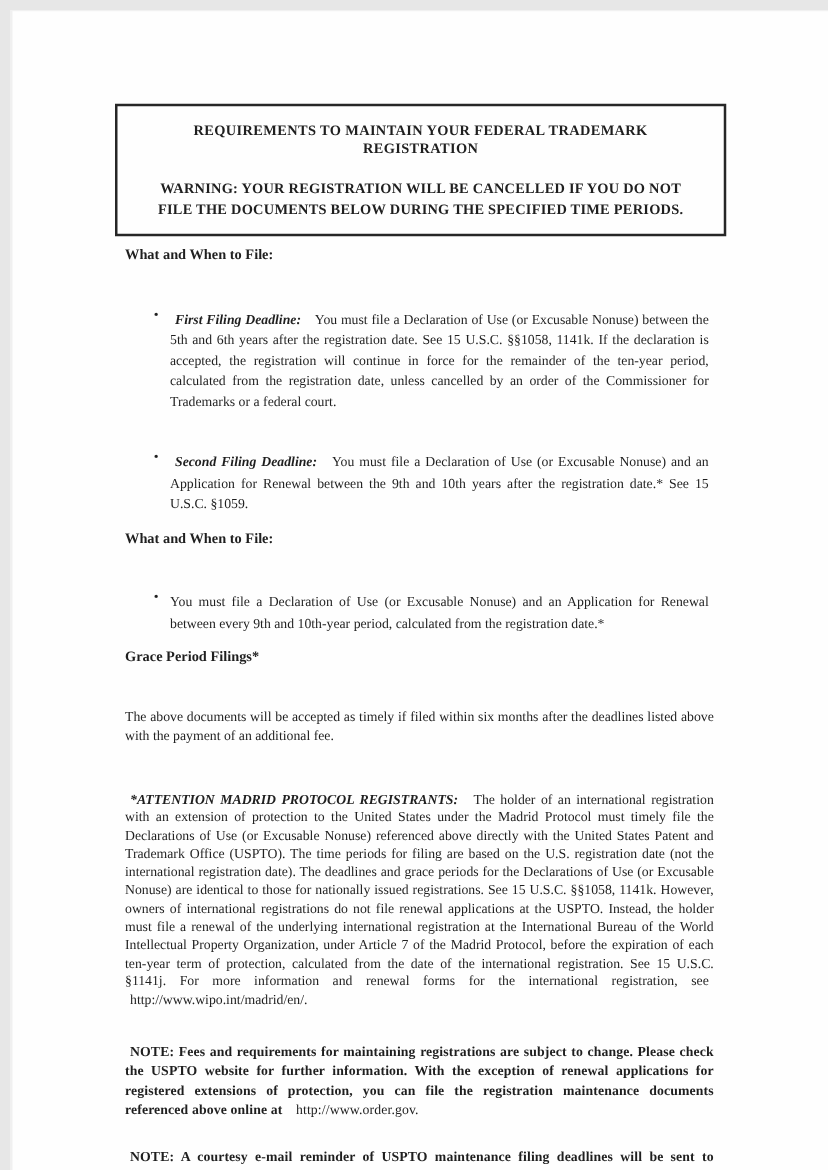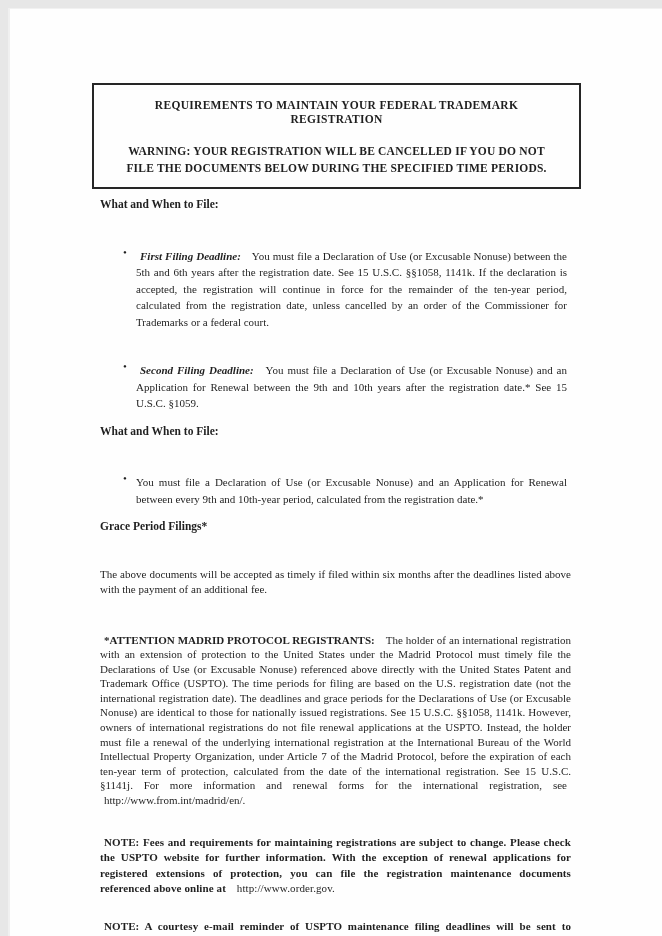--- a/index.html
+++ b/index.html
@@ -61,21 +61,21 @@
   ul.bullets li::before {
     content: "\2022";
     position: absolute;
     left: 0;
     top: 0;
   }
   .lead-bi { font-weight: bold; font-style: italic; }
   .para { font-size: 11px; text-align: justify; }
   .grace-body { line-height: 15.5px; margin-top: 25px; }
   .madrid { line-height: 14.6px; margin-top: 27px; }
-  .madrid .lead-b { font-weight: bold; }
+  .madrid .lead-b { font-weight: bold; font-style: italic; }
   .note {
     font-weight: bold;
     line-height: 15.5px;
     letter-spacing: 0.1px;
   }
   .note-1 { margin-top: 19px; }
   .note-2 { margin-top: 14px; }
   .link-plain { font-weight: normal; }
   .footer {
     position: absolute;
@@ -117,21 +117,21 @@
     <ul class="bullets">
       <li class="first">You must file a Declaration of Use (or Excusable Nonuse) and an Application for Renewal between every 9th and 10th-year period, calculated from the registration date.*</li>
     </ul>
 
     <div class="sec-heading mt-grace">Grace Period Filings*</div>
     <div class="para grace-body">The above documents will be accepted as timely if filed within six months after the deadlines listed above with the payment of an additional fee.</div>
 
     <div class="para madrid">
       <span class="lead-b">*ATTENTION MADRID PROTOCOL REGISTRANTS:</span>
       <span>The holder of an international registration with an extension of protection to the United States under the Madrid Protocol must timely file the Declarations of Use (or Excusable Nonuse) referenced above directly with the United States Patent and Trademark Office (USPTO).  The time periods for filing are based on the U.S. registration date (not the international registration date).  The deadlines and grace periods for the Declarations of Use (or Excusable Nonuse) are identical to those for nationally issued registrations.  See 15 U.S.C. §§1058, 1141k.  However, owners of international registrations do not file renewal applications at the USPTO.  Instead, the holder must file a renewal of the underlying international registration at the International Bureau of the World Intellectual Property Organization, under Article 7 of the Madrid Protocol, before the expiration of each ten-year term of protection, calculated from the date of the international registration.  See 15 U.S.C. §1141j.  For more information and renewal forms for the international registration, see</span>
-      <span>http://www.from.int/madrid/en/.</span>
+      <span>http://www.wipo.int/madrid/en/.</span>
     </div>
 
     <div class="para note note-1">
       <span>NOTE:  Fees and requirements for maintaining registrations are subject to change.  Please check the USPTO website for further information.  With the exception of renewal applications for registered extensions of protection, you can file the registration maintenance documents referenced above online at</span>
       <span class="link-plain">http://www.order.gov.</span>
     </div>
 
     <div class="para note note-2">
       <span>NOTE:  A courtesy e-mail reminder of USPTO maintenance filing deadlines will be sent to trademark owners/holders who authorize e-mail communication and maintain a current e-mail address with the USPTO.  To ensure that e-mail is authorized and your address is current, please use the Trademark Electronic  Application System (TEAS) Correspondence  Address and Change of Owner  Address Forms available at</span>
       

